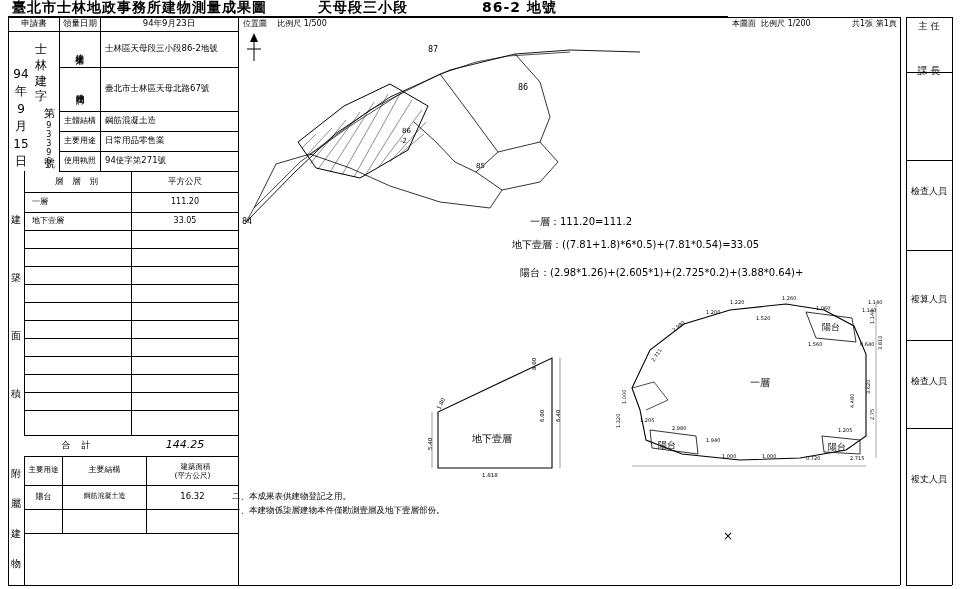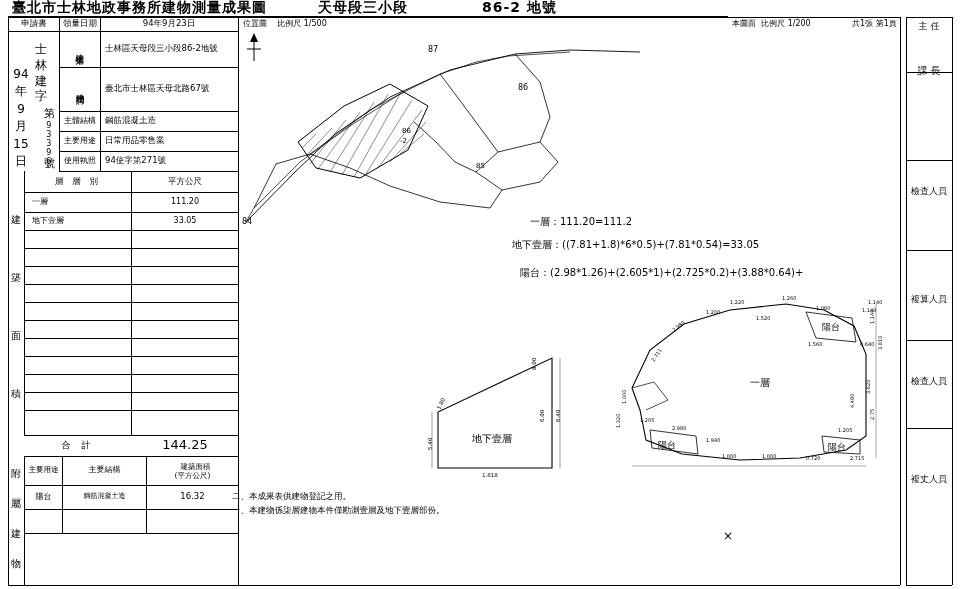--- a/index.html
+++ b/index.html
@@ -98,21 +98,21 @@
   <div class="ln h" style="left:24px;top:410px;width:214px;"></div>
   <div class="ln h" style="left:24px;top:435px;width:214px;"></div>
   <div class="ln h" style="left:24px;top:456px;width:214px;"></div>
 
   <div class="c" style="left:26px;top:193px;width:104px;height:18px;font-size:8px;justify-content:flex-start;padding-left:6px;">一層</div>
   <div class="c" style="left:133px;top:193px;width:104px;height:18px;font-size:8px;">111.20</div>
   <div class="c" style="left:26px;top:213px;width:104px;height:16px;font-size:8px;justify-content:flex-start;padding-left:6px;">地下壹層</div>
   <div class="c" style="left:133px;top:213px;width:104px;height:16px;font-size:8px;">33.05</div>
 
   <div class="c" style="left:26px;top:436px;width:104px;height:19px;font-size:9px;letter-spacing:4px;">合      計</div>
-  <div class="c" style="left:133px;top:436px;width:104px;height:19px;font-size:13px;">144.25</div>
+  <div class="c" style="left:133px;top:436px;width:104px;height:19px;font-size:11px;font-style:italic;">144.25</div>
 
   <div class="c" style="left:9px;top:210px;width:14px;height:18px;font-size:10px;">建</div>
   <div class="c" style="left:9px;top:268px;width:14px;height:18px;font-size:10px;">築</div>
   <div class="c" style="left:9px;top:326px;width:14px;height:18px;font-size:10px;">面</div>
   <div class="c" style="left:9px;top:384px;width:14px;height:18px;font-size:10px;">積</div>
 
   <div class="ln h" style="left:24px;top:485px;width:214px;"></div>
   <div class="ln h" style="left:24px;top:509px;width:214px;"></div>
   <div class="ln h" style="left:24px;top:533px;width:214px;"></div>
   <div class="ln v" style="left:24px;top:456px;height:129px;"></div>

